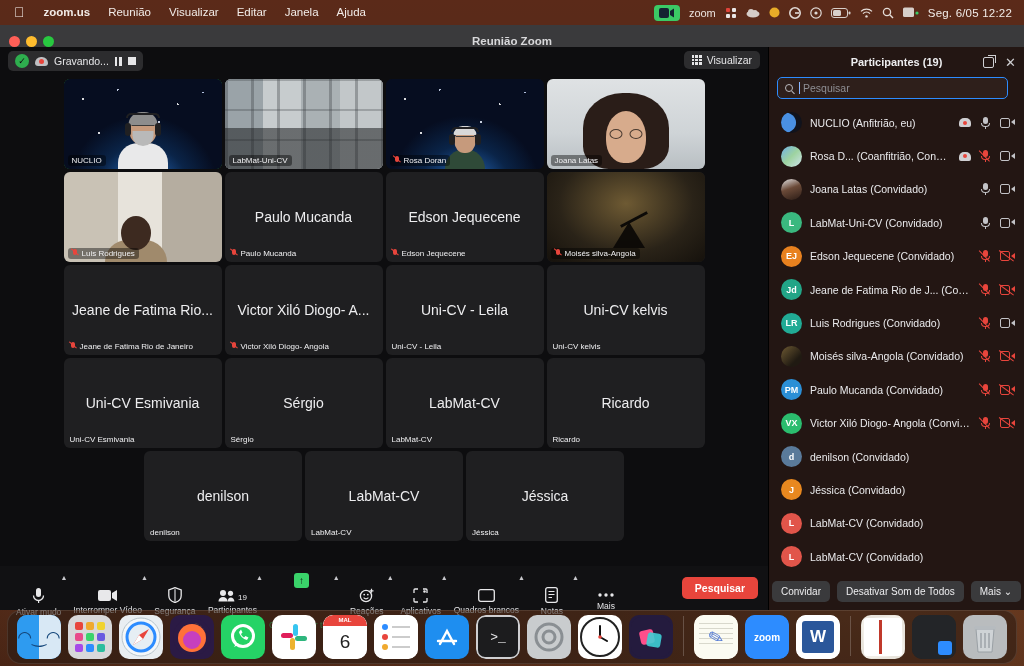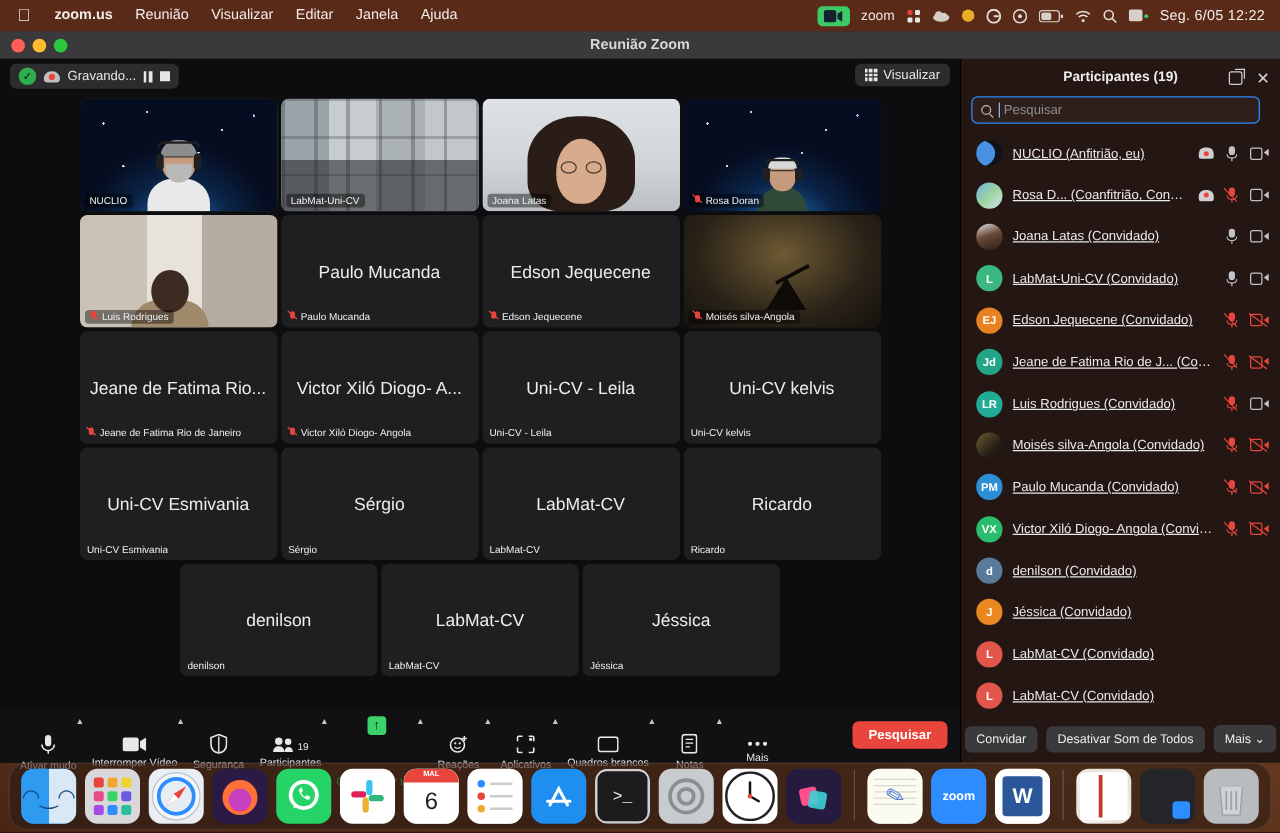--- a/index.html
+++ b/index.html
@@ -39,21 +39,21 @@
   }
   .clock { font-size: 11.5px; letter-spacing: .2px; }
   
   #zoomwin {
     position: absolute; left: 0; top: 25px; width: 1024px; height: 585px;
     background: #1b1b1d;
     display: flex; flex-direction: column;
   }
   #titlebar {
     height: 22px; background: #3a3a3c;
-    display: flex; align-items: center; position: relative; flex: 0 0 22px;
+    display: flex; align-items: flex-end; position: relative; flex: 0 0 22px;
   }
   .traffic { display: flex; gap: 6px; padding-left: 9px; }
   .tl { width: 11px; height: 11px; border-radius: 50%; }
   .tl.r { background: #ff5f57; } .tl.y { background: #febc2e; } .tl.g { background: #28c840; }
   #wintitle {
     position: absolute; left: 0; right: 0; text-align: center;
     font-size: 11.5px; color: #d8d8da; font-weight: bold;
   }
   #body { flex: 1; display: flex; min-height: 0; }
   
@@ -314,21 +314,21 @@
   .pav.moon::after {
     content:''; position:absolute; left:-3px; top:0; width:21px; height:21px;
     border-radius:50%; background:#4a90e2;
     clip-path: ellipse(58% 50% at 28% 50%);
   }
   .pav.photo-rosa { background: linear-gradient(135deg,#6fb0e8 0%,#9ed3a0 50%,#cfe3ef 100%); }
   .pav.photo-joana { background: linear-gradient(160deg,#e3e4e6 0%,#6b4a38 45%,#2b1c16 100%); }
   .pav.photo-moises { background: linear-gradient(135deg,#6e5a33 0%,#201a12 70%); }
   .pname {
     font-size: 10.5px; color: #eaeaec; white-space: nowrap;
-    overflow: hidden; text-overflow: ellipsis; flex: 1; text-decoration: underline;
+    overflow: hidden; text-overflow: ellipsis; flex: 1;
   }
   .pstatus { display: flex; align-items: center; gap: 9px; flex: 0 0 auto; }
   .rec-badge {
     width: 12px; height: 9px; background: #cfcfd2; border-radius: 5px 5px 2px 2px; position: relative;
   }
   .rec-badge::after {
     content:''; position:absolute; left:4px; top:2.5px; width:4px; height:4px; border-radius:50%; background:#e8453c;
   }
   .mic-ic { width: 11px; height: 12px; position: relative; }
   .mic-ic .cap { position:absolute; left:3.2px; top:0; width:4.5px; height:7px; border-radius:3px; background:#c3c3c7; }
@@ -522,45 +522,45 @@
                 <span>NUCLIO</span>
               </div>
             </div>
             <div class="tile">
               <div class="bg-office"></div>
               <div class="tile-label">
                 <span>LabMat-Uni-CV</span>
               </div>
             </div>
             <div class="tile">
-              <div class="bg-joana"></div>
-              <div class="joana-hair"></div>
-              <div class="joana-face"></div>
-              <div class="joana-glass">
-                <i></i>
-                <i></i>
-              </div>
-              <div class="tile-label">
-                <span>Joana Latas</span>
-              </div>
-            </div>
-            <div class="tile">
               <div class="bg-space"></div>
               <div class="person" style="width:40px;height:44px">
                 <div class="body" style="width:40px;height:20px;background:#2f4a38"></div>
                 <div class="head" style="width:21px;height:24px"></div>
                 <div class="hair" style="width:23px;height:9px;background:#d8d8d8"></div>
                 <div class="glass" style="top:11px;width:18px"></div>
                 <div class="band" style="left:6px;right:6px"></div>
                 <div class="hp-l" style="left:4px;top:9px;height:11px"></div>
                 <div class="hp-r" style="right:4px;top:9px;height:11px"></div>
               </div>
               <div class="tile-label">
                 <span class="mute-ic"></span>
                 <span>Rosa Doran</span>
+              </div>
+            </div>
+            <div class="tile">
+              <div class="bg-joana"></div>
+              <div class="joana-hair"></div>
+              <div class="joana-face"></div>
+              <div class="joana-glass">
+                <i></i>
+                <i></i>
+              </div>
+              <div class="tile-label">
+                <span>Joana Latas</span>
               </div>
             </div>
           </div>
           <div class="grid-row">
             <div class="tile">
               <div class="bg-luis"></div>
               <div class="luis-body"></div>
               <div class="luis-head"></div>
               <div class="tile-label">
                 <span class="mute-ic"></span>

